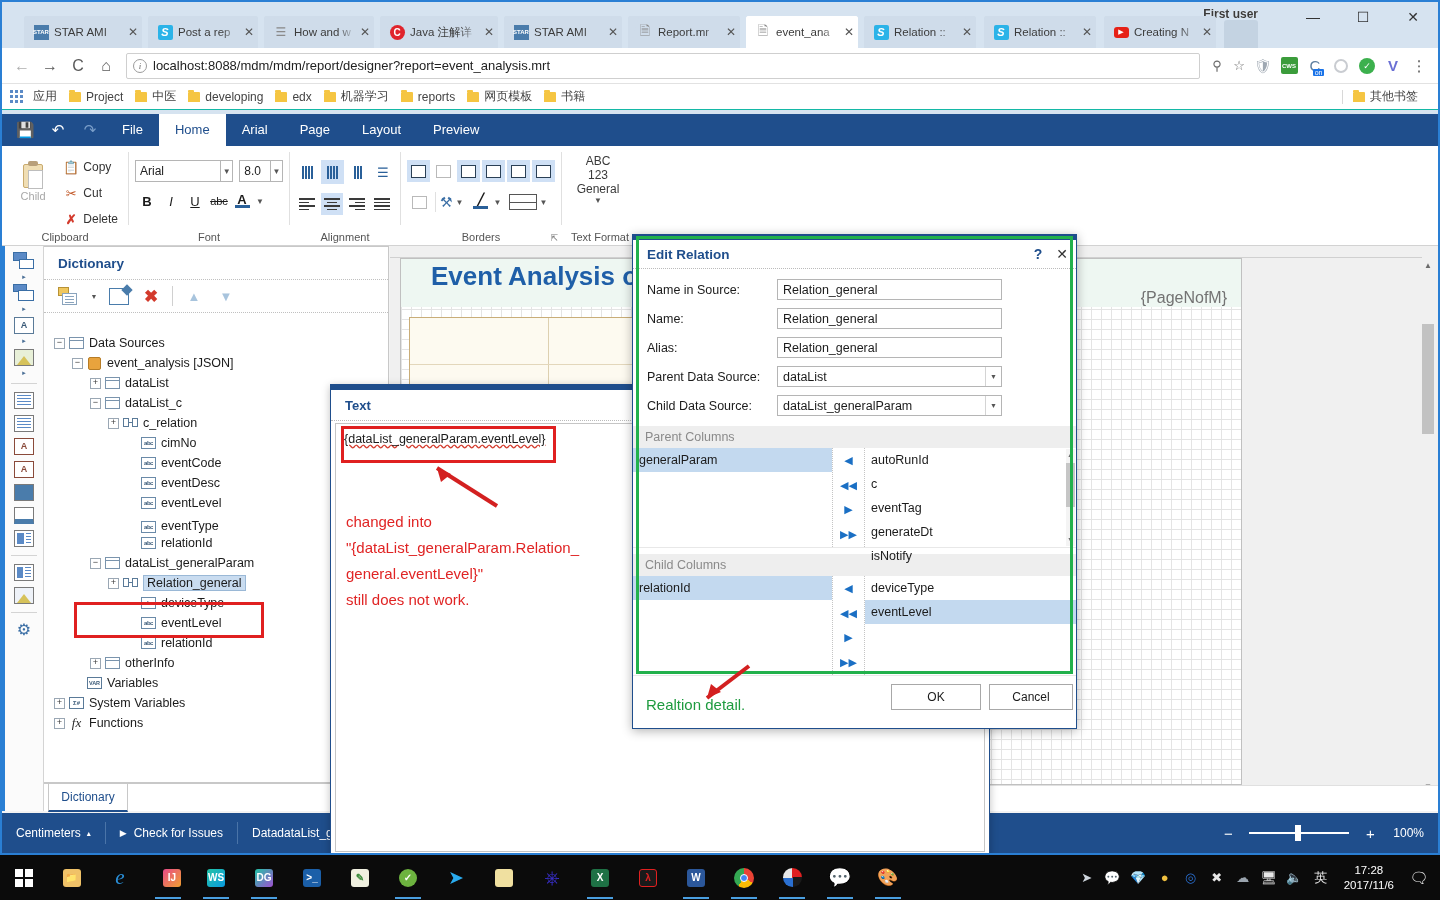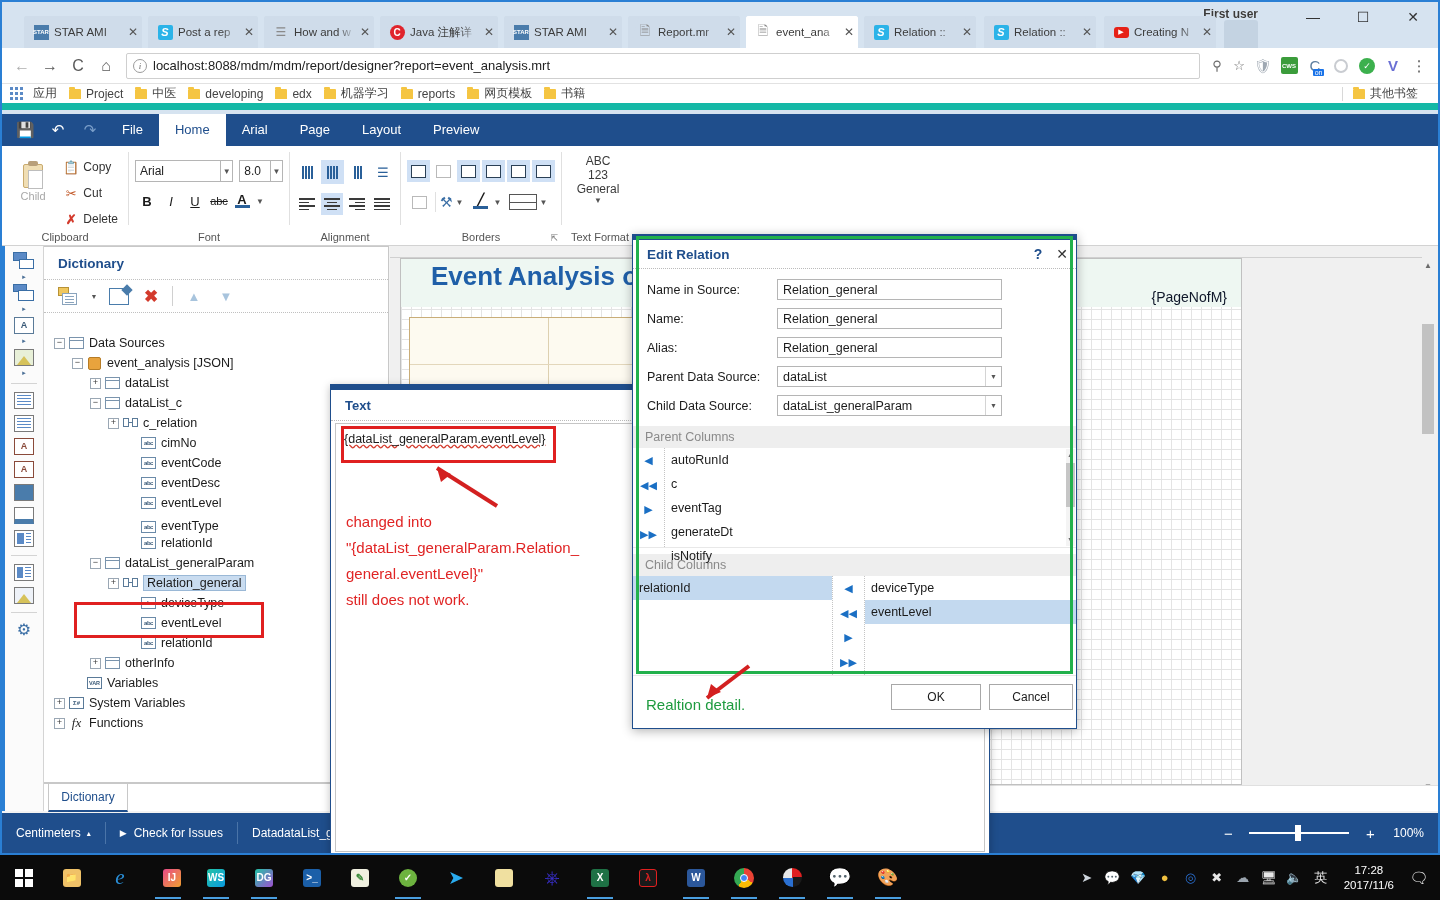--- a/index.html
+++ b/index.html
@@ -116,21 +116,21 @@
   .ext-ring { width:14px;height:14px;border:2px solid #c9ccd1;border-radius:50%;}
   .ext-globe { background:#3cb04d; color:#fff; border-radius:50%;
     width:16px;height:16px;display:flex;align-items:center;justify-content:center;font-size:9px;}
   .ext-v { color:#6a6fd4; font-size:15px; font-weight:bold;}
   .ext-menu { color:#5a5a5a; font-size:15px; letter-spacing:0; }
 
   
   #bookmarks {
     height: 26px; background: #fff; display: flex; align-items: center;
     padding: 0 8px; font-size: 12px; color: #444;
-    border-bottom: 7px solid #14b8a6;
+    border-bottom: 1px solid #14b8a6;
   }
   .appsgrid { display:grid; grid-template-columns: repeat(3, 3px);
     grid-gap: 2px; margin-right: 10px;}
   .appsgrid i { width:3px; height:3px; background:#5b8ac6; display:block;}
   .bm { display: flex; align-items: center; margin-right: 12px; white-space: nowrap;}
   .bm .fld {
     width: 12px; height: 10px; background: #f5c542; margin-right: 5px;
     border-radius: 1px 1px 0 0; position: relative;
   }
   .bm .fld::before { content:""; position:absolute; top:-2px; left:0; width:6px;
@@ -313,22 +313,22 @@
     background:#fff; border:1px solid #c0c0c0; overflow:hidden; }
   .gridbg { position:absolute; inset:0;
     background-image:
       repeating-linear-gradient(to right, #e4e4e4 0 1px, transparent 1px 10px),
       repeating-linear-gradient(to bottom, #e4e4e4 0 1px, transparent 1px 10px);
   }
   #bandhdr { position:absolute; left:0; right:0; top:0; height:48px;
     background:#eef7f2; }
   #rep-title { position:absolute; left:30px; top:2px; font-size:26px;
     font-weight:bold; color:#1f5fa8; white-space:nowrap;}
-  #pagenof { position:absolute; right:14px; top:30px; font-size:14px;
-    color:#0f172a;}
+  #pagenof { position:absolute; right:14px; top:30px; font-size:16px;
+    color:#737373;}
   #chartbox { position:absolute; left:8px; top:58px; width:420px; height:185px;
     background:#fdfaf0; border:1px solid #c9ad78;}
   .chart-grid-v { position:absolute; top:0; bottom:0; width:1px;
     background:#ddd0b0;}
   .chart-grid-h { position:absolute; left:0; right:0; height:1px;
     background:#e3d7bb;}
   #chartbar { position:absolute; left:0px; top:70px; width:92px; height:50px;
     background:#c4a177; border:1px solid #8d6f49;}
   #xlabels { position:absolute; left:8px; top:246px; width:420px; height:16px;
     font-size:11px; color:#222;}
@@ -1219,20 +1219,23 @@
             <span class="flab">Child Data Source:</span>
             <span class="fsel">
               <span class="val">dataList_generalParam</span>
               <span class="ar">▼</span>
             </span>
           </div>
         </div>
 
         <div class="seclabel">Parent Columns</div>
         <div class="colpane">
+          <div class="colleft">
+            <div class="citem hl">generalParam</div>
+          </div>
           <div class="colarrows">
             <div>◀</div>
             <div>◀◀</div>
             <div>▶</div>
             <div>▶▶</div>
           </div>
           <div class="colright">
             <div class="citem">autoRunId</div>
             <div class="citem">c</div>
             <div class="citem">eventTag</div>

